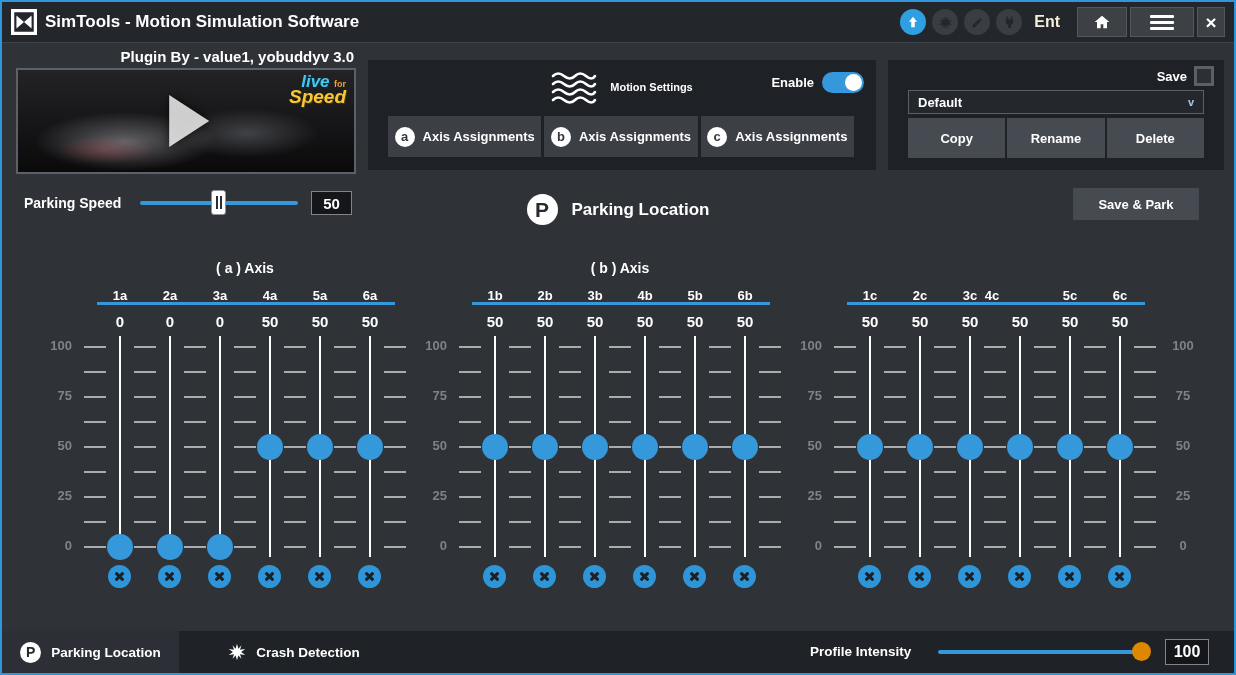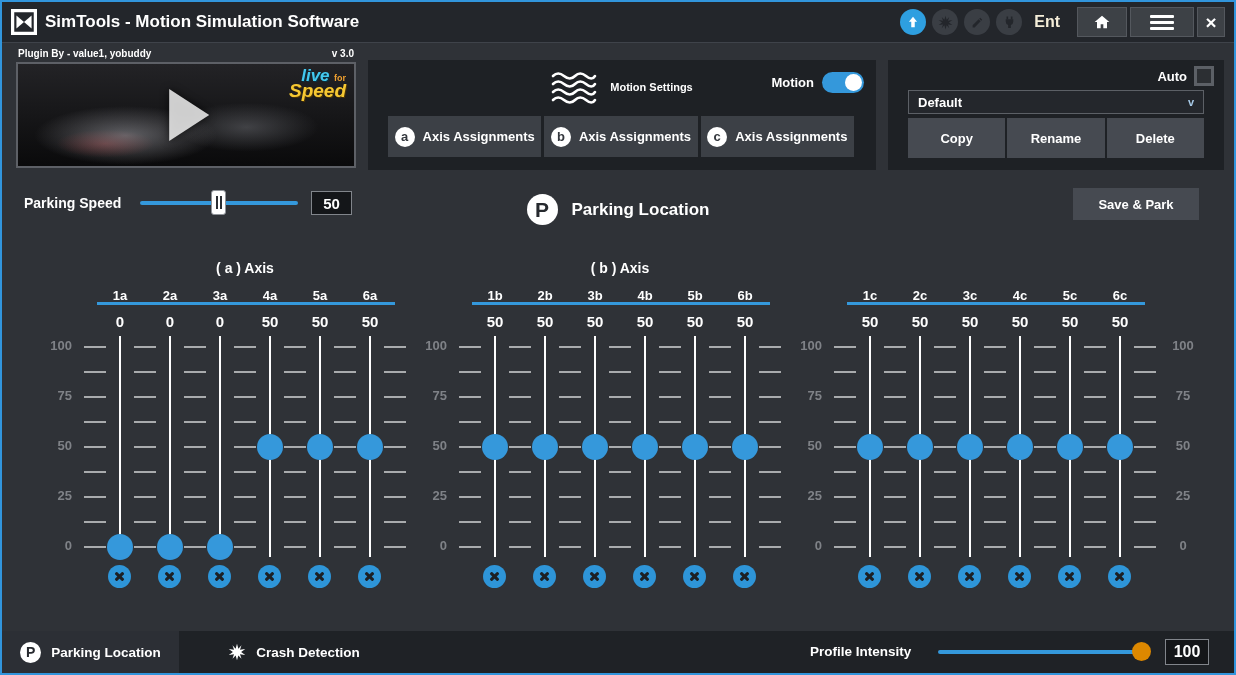--- a/index.html
+++ b/index.html
@@ -18,21 +18,21 @@
   .tb-circle.accent{background:#2e9fe0;}
   .license{color:#f5eed9;font-size:16px;font-weight:bold;margin:0 14px 0 12px;}
   .tb-btn{height:30px;background:#3d4146;border:1px solid #54585e;margin-left:3px;
     display:flex;align-items:center;justify-content:center;box-sizing:border-box;}
   .tb-btn.home{width:50px;}
   .tb-btn.menu{width:64px;flex-direction:column;gap:3px;}
   .tb-btn.menu i{display:block;width:24px;height:3px;background:#fff;border-radius:1px;}
   .tb-btn.close{width:28px;color:#fff;font-size:19px;font-weight:bold;line-height:1;}
   
   .plugin{position:absolute;left:14px;top:44px;width:340px;height:124px;}
-  .plugin-head{display:flex;justify-content:space-between;color:#fff;font-size:10px;
+  .plugin-head{display:flex;justify-content:flex-end;color:#fff;font-size:15px;
     font-weight:bold;padding:2px 2px 3px 2px;}
   .video{position:relative;height:102px;border:2px solid #5d6066;background:
     radial-gradient(ellipse 130px 42px at 32% 70%, rgba(175,175,182,.50), transparent 70%),
     radial-gradient(ellipse 100px 34px at 68% 62%, rgba(120,122,128,.45), transparent 72%),
     radial-gradient(ellipse 70px 20px at 26% 78%, rgba(190,45,45,.35), transparent 70%),
     linear-gradient(#232326,#0a0a0b);overflow:hidden;}
   .play{position:absolute;left:50%;top:50%;transform:translate(-42%,-50%);width:0;height:0;
     border-left:40px solid rgba(250,250,250,.82);border-top:26px solid transparent;
     border-bottom:26px solid transparent;filter:drop-shadow(0 0 4px rgba(0,0,0,.8));}
   .lfs{position:absolute;top:5px;right:8px;text-align:right;font-style:italic;font-weight:bold;line-height:.85;}
@@ -179,21 +179,21 @@
   <div class="panel motion">
     <div class="motion-head">
       <svg width="46" height="32" viewBox="0 0 46 32" fill="none" stroke="#fff" stroke-width="2.6" stroke-linecap="round">
         <path d="M2 5 q 5 -5 11 0 t 11 0 t 11 0 t 9 0"></path>
         <path d="M2 13 q 5 -5 11 0 t 11 0 t 11 0 t 9 0"></path>
         <path d="M2 21 q 5 -5 11 0 t 11 0 t 11 0 t 9 0"></path>
         <path d="M2 29 q 5 -5 11 0 t 11 0 t 11 0 t 9 0"></path>
       </svg>
       <div class="motion-title">Motion Settings</div>
       <div class="enable">
-        <span>Motion</span>
+        <span>Enable</span>
         <div class="toggle">
             <div class="knob"></div>
           </div>
       </div>
     </div>
     <div class="axis-btn-row">
       <div class="axis-btn">
         <span class="circ-letter">a</span>
         <span>Axis Assignments</span>
       </div>
@@ -203,21 +203,21 @@
       </div>
       <div class="axis-btn">
         <span class="circ-letter">c</span>
         <span>Axis Assignments</span>
       </div>
     </div>
   </div>
 
   <div class="panel profilep">
     <div class="auto">
-      <span>Auto</span>
+      <span>Save</span>
       <div class="checkbox"></div>
     </div>
     <div class="dropdown">
       <span>Default</span>
       <span class="chev">v</span>
     </div>
     <div class="profile-btn-row">
       <div class="profile-btn">Copy</div>
       <div class="profile-btn">Rename</div>
       <div class="profile-btn">Delete</div>
@@ -561,21 +561,21 @@
         <i class="b2"></i>
       </div>
       <div class="sg-collabel" style="left: 946px;">3c</div>
       <div class="sg-value" style="left: 946px;">50</div>
       <div class="sg-track" style="left: 967px;"></div>
       <div class="sg-handle" style="left: 955px; top: 432px;"></div>
       <div class="sg-clear" style="left: 956px;">
         <i class="b1"></i>
         <i class="b2"></i>
       </div>
-      <div class="sg-collabel" style="left: 996px;">4c</div>
+      <div class="sg-collabel" style="left: 968px;">4c</div>
       <div class="sg-value" style="left: 996px;">50</div>
       <div class="sg-track" style="left: 1017px;"></div>
       <div class="sg-handle" style="left: 1005px; top: 432px;"></div>
       <div class="sg-clear" style="left: 1006px;">
         <i class="b1"></i>
         <i class="b2"></i>
       </div>
       <div class="sg-collabel" style="left: 1046px;">5c</div>
       <div class="sg-value" style="left: 1046px;">50</div>
       <div class="sg-track" style="left: 1067px;"></div>

